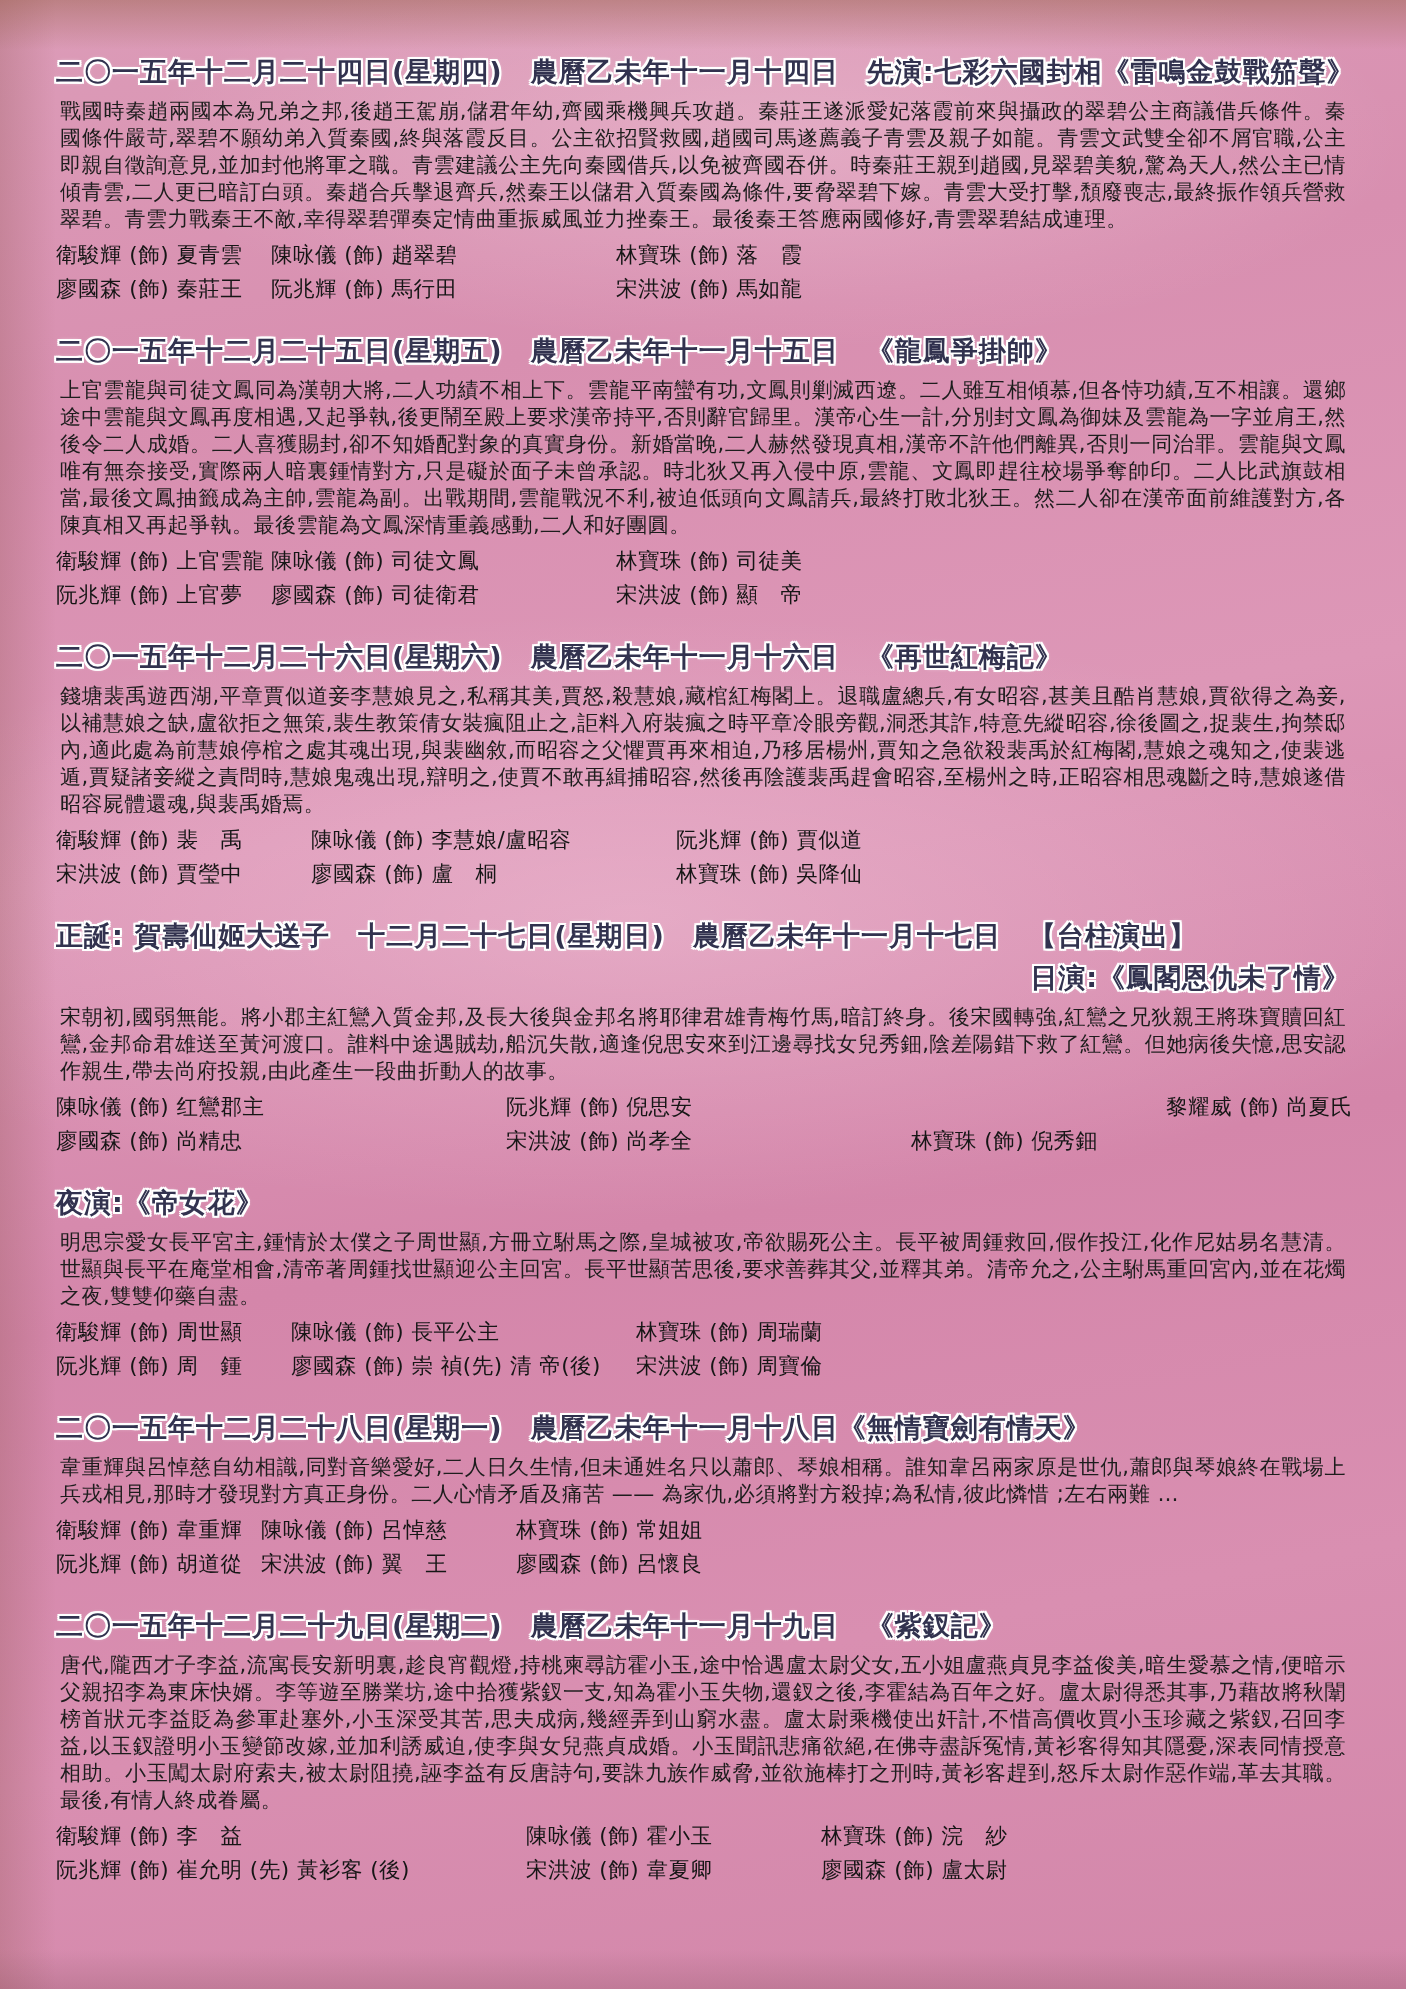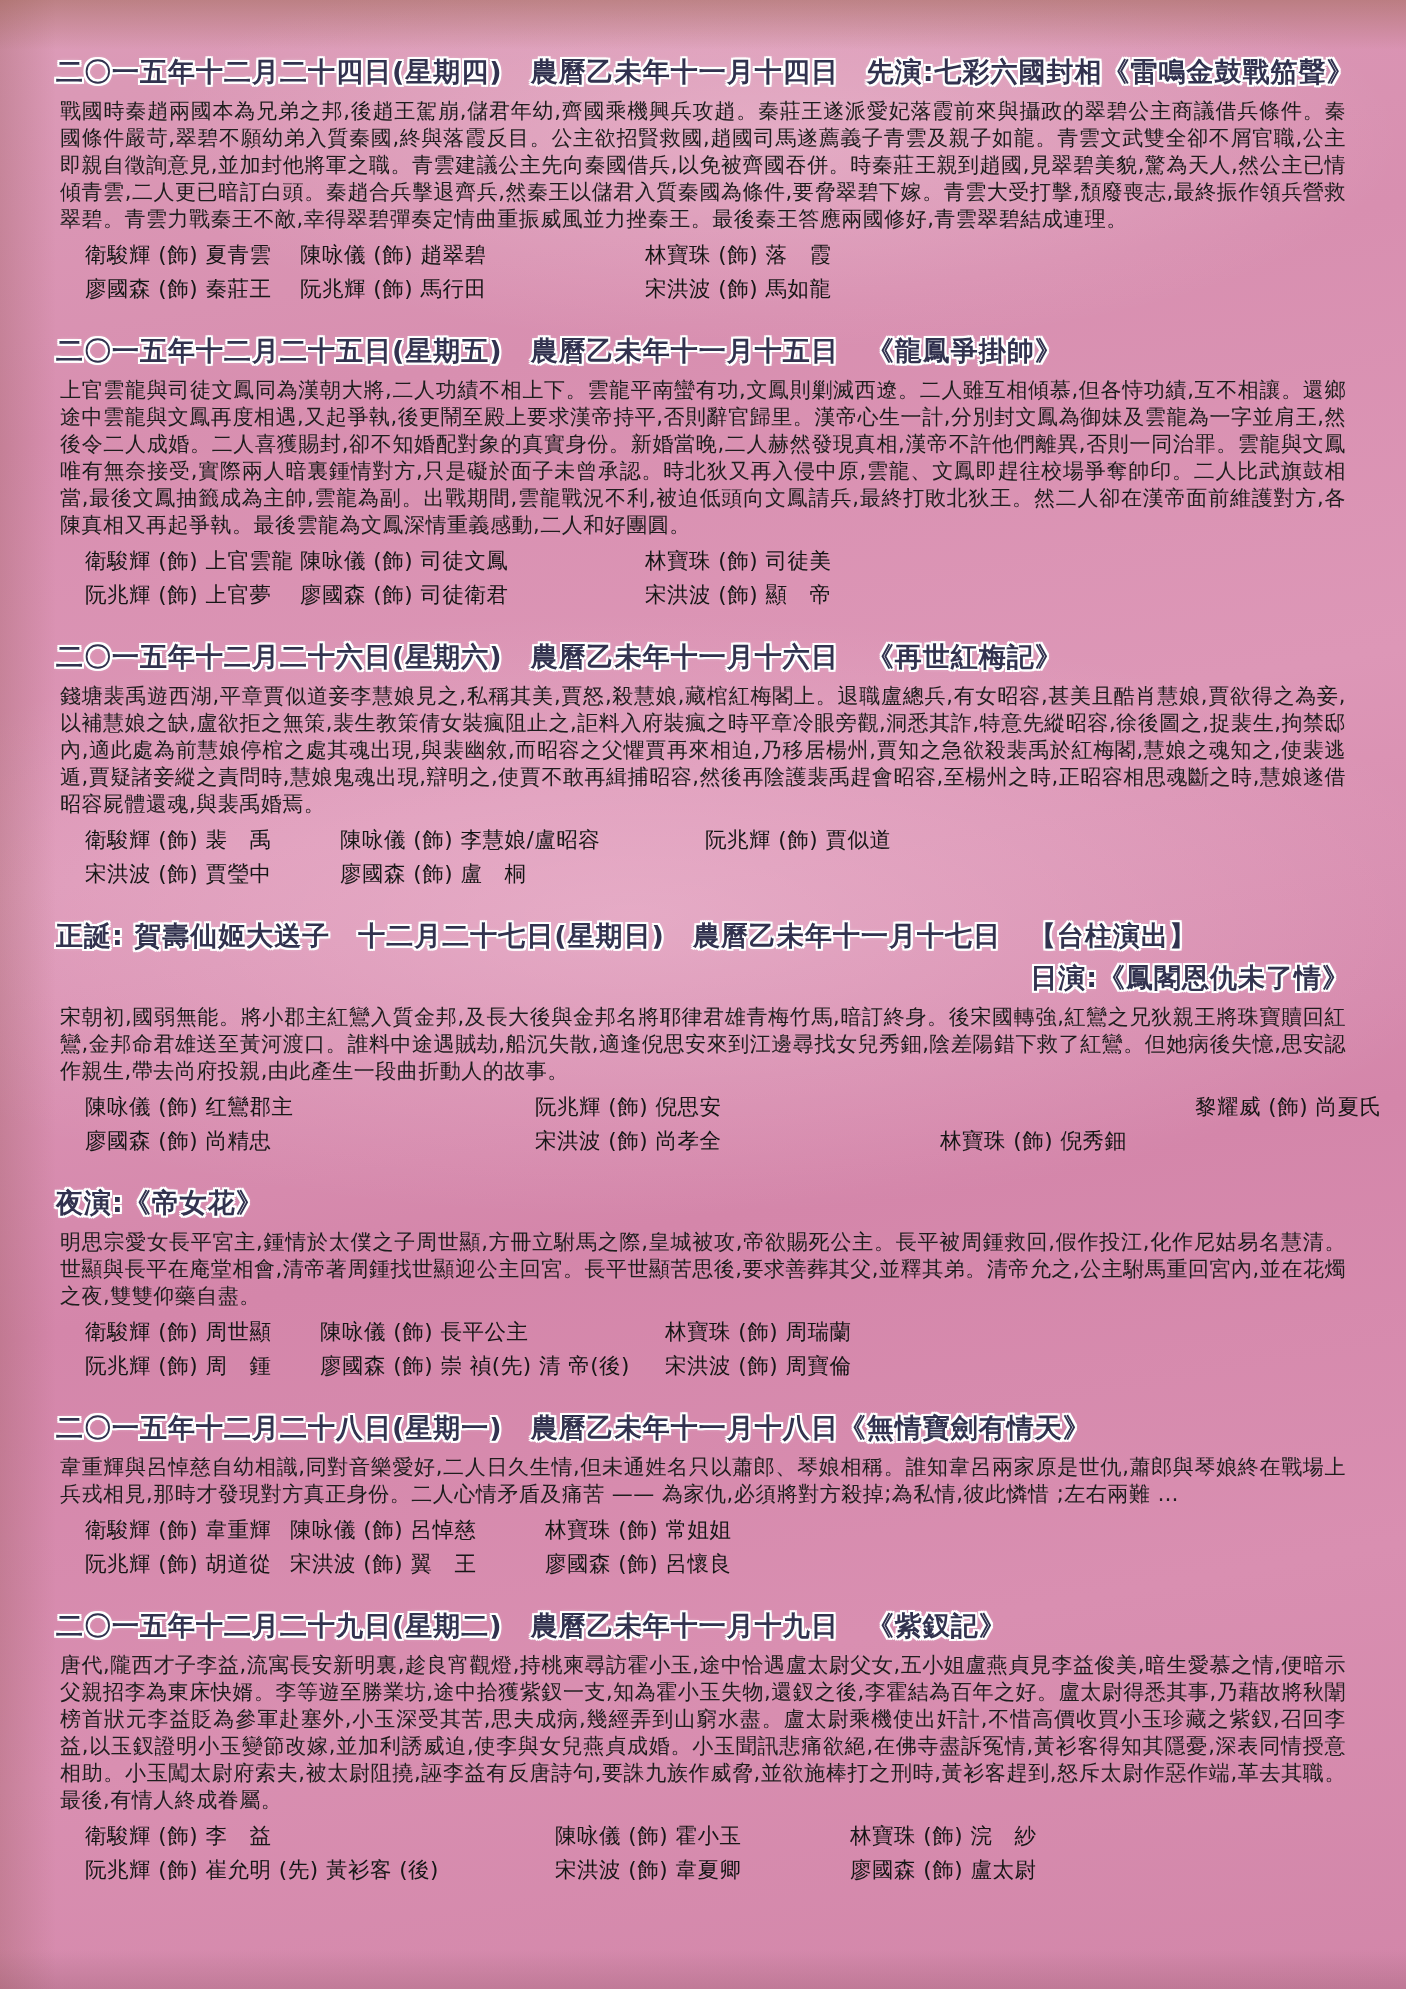--- a/index.html
+++ b/index.html
@@ -55,21 +55,21 @@
     color:#161616;
     letter-spacing:0.5px;
   }
   .g-s1{grid-template-columns:215px 345px 1fr;}
   .g-s2{grid-template-columns:215px 345px 1fr;}
   .g-s3{grid-template-columns:255px 365px 1fr;}
   .g-s4{grid-template-columns:450px 405px 255px 1fr;}
   .g-s5{grid-template-columns:235px 345px 1fr;}
   .g-s6{grid-template-columns:205px 255px 1fr;}
   .g-s7{grid-template-columns:470px 295px 1fr;}
-  .cast{white-space:nowrap;margin-left:29px;}
+  .cast{white-space:nowrap;}
 </style>
 </head>
 <body>
 
 <div class="poster">
 
   <section class="show">
     <h2 class="hdr">二〇一五年十二月二十四日(星期四)　農曆乙未年十一月十四日　先演:七彩六國封相《雷鳴金鼓戰笳聲》</h2>
     <p class="syn">戰國時秦趙兩國本為兄弟之邦,後趙王駕崩,儲君年幼,齊國乘機興兵攻趙。秦莊王遂派愛妃落霞前來與攝政的翠碧公主商議借兵條件。秦國條件嚴苛,翠碧不願幼弟入質秦國,終與落霞反目。公主欲招賢救國,趙國司馬遂薦義子青雲及親子如龍。青雲文武雙全卻不屑官職,公主即親自徵詢意見,並加封他將軍之職。青雲建議公主先向秦國借兵,以免被齊國吞併。時秦莊王親到趙國,見翠碧美貌,驚為天人,然公主已情傾青雲,二人更已暗訂白頭。秦趙合兵擊退齊兵,然秦王以儲君入質秦國為條件,要脅翠碧下嫁。青雲大受打擊,頹廢喪志,最終振作領兵營救翠碧。青雲力戰秦王不敵,幸得翠碧彈奏定情曲重振威風並力挫秦王。最後秦王答應兩國修好,青雲翠碧結成連理。</p>
     <div class="castgrid g-s1">
@@ -97,20 +97,21 @@
 
   <section class="show">
     <h2 class="hdr">二〇一五年十二月二十六日(星期六)　農曆乙未年十一月十六日　《再世紅梅記》</h2>
     <p class="syn">錢塘裴禹遊西湖,平章賈似道妾李慧娘見之,私稱其美,賈怒,殺慧娘,藏棺紅梅閣上。退職盧總兵,有女昭容,甚美且酷肖慧娘,賈欲得之為妾,以補慧娘之缺,盧欲拒之無策,裴生教策倩女裝瘋阻止之,詎料入府裝瘋之時平章冷眼旁觀,洞悉其詐,特意先縱昭容,徐後圖之,捉裴生,拘禁邸內,適此處為前慧娘停棺之處其魂出現,與裴幽敘,而昭容之父懼賈再來相迫,乃移居楊州,賈知之急欲殺裴禹於紅梅閣,慧娘之魂知之,使裴逃遁,賈疑諸妾縱之責問時,慧娘鬼魂出現,辯明之,使賈不敢再緝捕昭容,然後再陰護裴禹趕會昭容,至楊州之時,正昭容相思魂斷之時,慧娘遂借昭容屍體還魂,與裴禹婚焉。</p>
     <div class="castgrid g-s3">
       <span class="cast">衛駿輝 (飾) 裴　禹</span>
       <span class="cast">陳咏儀 (飾) 李慧娘/盧昭容</span>
       <span class="cast">阮兆輝 (飾) 賈似道</span>
       <span class="cast">宋洪波 (飾) 賈瑩中</span>
       <span class="cast">廖國森 (飾) 盧　桐</span>
+      <span class="cast">林寶珠 (飾) 吳降仙</span>
     </div>
   </section>
 
   <section class="show">
     <h2 class="hdr">正誕: 賀壽仙姬大送子　十二月二十七日(星期日)　農曆乙未年十一月十七日　【台柱演出】</h2>
     <h2 class="hdr hdr2">日演:《鳳閣恩仇未了情》</h2>
     <p class="syn">宋朝初,國弱無能。將小郡主紅鸞入質金邦,及長大後與金邦名將耶律君雄青梅竹馬,暗訂終身。後宋國轉強,紅鸞之兄狄親王將珠寶贖回紅鸞,金邦命君雄送至黃河渡口。誰料中途遇賊劫,船沉失散,適逢倪思安來到江邊尋找女兒秀鈿,陰差陽錯下救了紅鸞。但她病後失憶,思安認作親生,帶去尚府投親,由此產生一段曲折動人的故事。</p>
     <div class="castgrid g-s4">
       <span class="cast">陳咏儀 (飾) 红鸞郡主</span>
       <span class="cast">阮兆輝 (飾) 倪思安</span>

